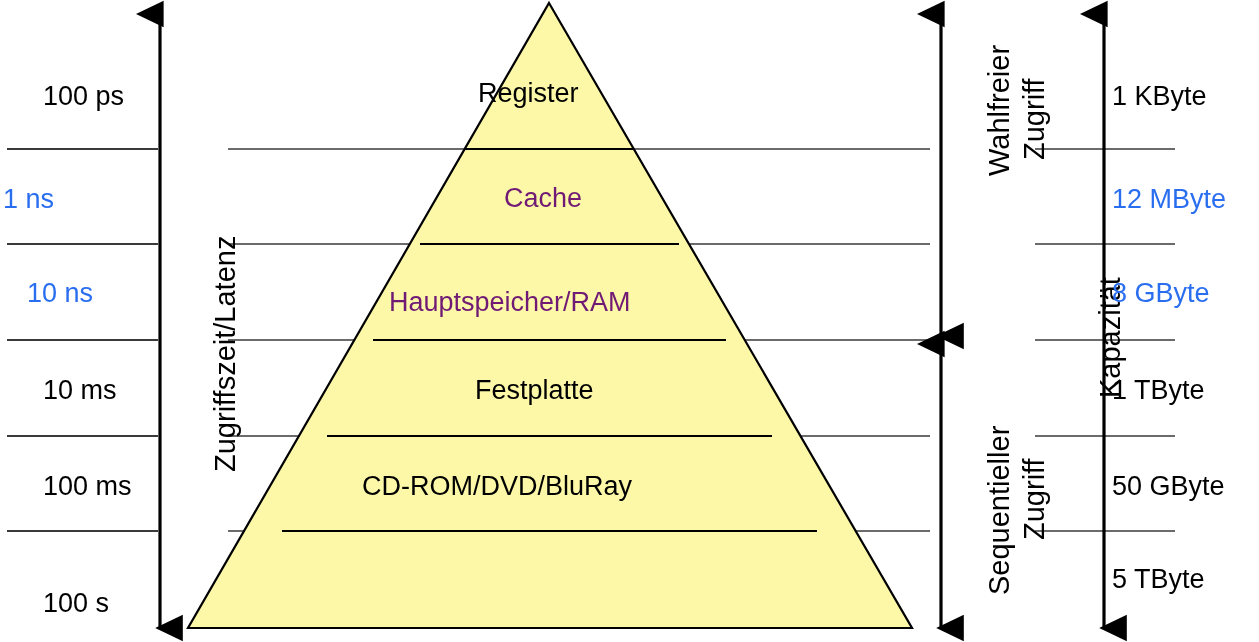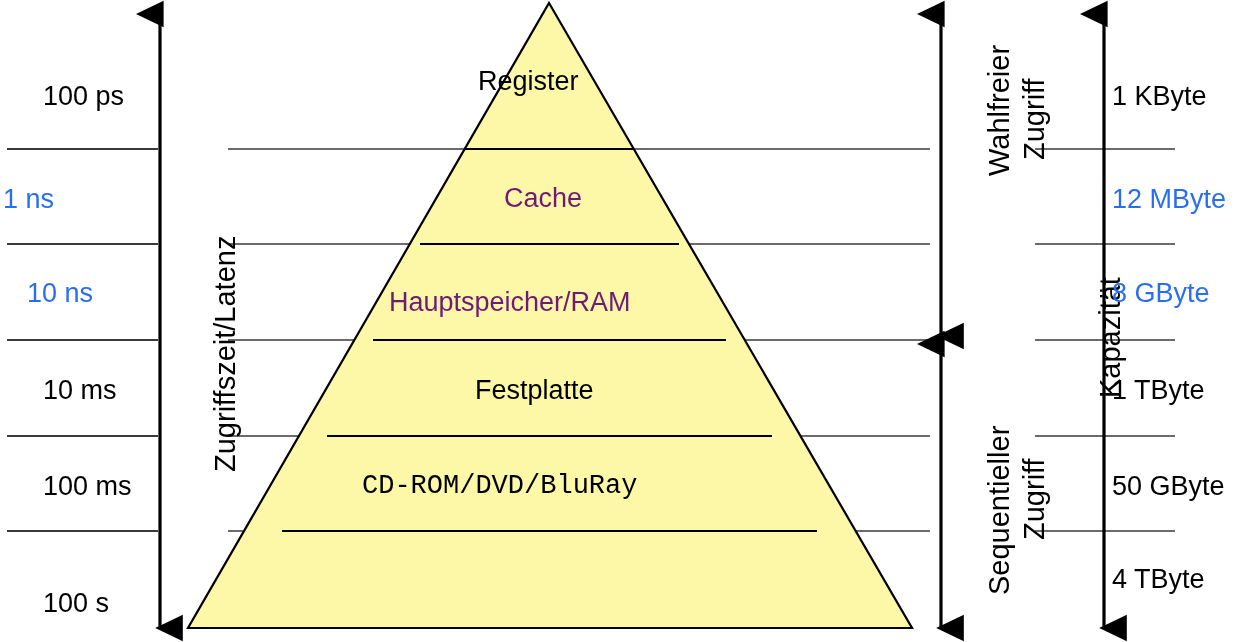--- a/index.html
+++ b/index.html
@@ -122,34 +122,34 @@
 
   <div class="side-label lat-label" style="left:43px; top:83px;">100 ps</div>
   <div class="side-label lat-label blue" style="left:3px; top:186px;">1 ns</div>
   <div class="side-label lat-label blue" style="left:27px; top:280px;">10 ns</div>
   <div class="side-label lat-label" style="left:43px; top:377px;">10 ms</div>
   <div class="side-label lat-label" style="left:43px; top:473px;">100 ms</div>
   <div class="side-label lat-label" style="left:43px; top:566px;margin-top:24px;">100 s</div>
 
   <div class="vert-label" style="left:211px; top:472px;">Zugriffszeit/Latenz</div>
 
-  <div class="lvl-label" style="left:478px; top:68px;">Register</div>
+  <div class="lvl-label" style="left:478px; top:80px;">Register</div>
   <div class="lvl-label blue" style="left:504px; top:185px;">Cache</div>
   <div class="lvl-label blue" style="left:389px; top:281px;margin-top:8px;">Hauptspeicher/RAM</div>
   <div class="lvl-label" style="left:475px; top:377px;">Festplatte</div>
-  <div class="lvl-label" style="left:362px; top:473px;font-family:Liberation Mono, monospace;">CD-ROM/DVD/BluRay</div>
+  <div class="lvl-label" style="left:362px; top:473px;">CD-ROM/DVD/BluRay</div>
 
   <div class="vert-label" style="left:985px; top:176px;">Wahlfreier</div>
   <div class="vert-label" style="left:1020px; top:160px;">Zugriff</div>
 
   <div class="vert-label" style="left:985px; top:595px;">Sequentieller</div>
   <div class="vert-label" style="left:1020px; top:540px;">Zugriff</div>
 
   <div class="vert-label" style="left:1096px; top:398px;">Kapazität</div>
 
   <div class="side-label cap-label" style="left:1112px; top:83px;">1 KByte</div>
   <div class="side-label cap-label blue" style="left:1112px; top:186px;">12 MByte</div>
   <div class="side-label cap-label blue" style="left:1112px; top:280px;">8 GByte</div>
   <div class="side-label cap-label" style="left:1112px; top:377px;">1 TByte</div>
   <div class="side-label cap-label" style="left:1112px; top:473px;">50 GByte</div>
-  <div class="side-label cap-label" style="left:1112px; top:566px;">4 TByte</div>
+  <div class="side-label cap-label" style="left:1112px; top:566px;">5 TByte</div>
 
 </div>
 
 </body></html>

